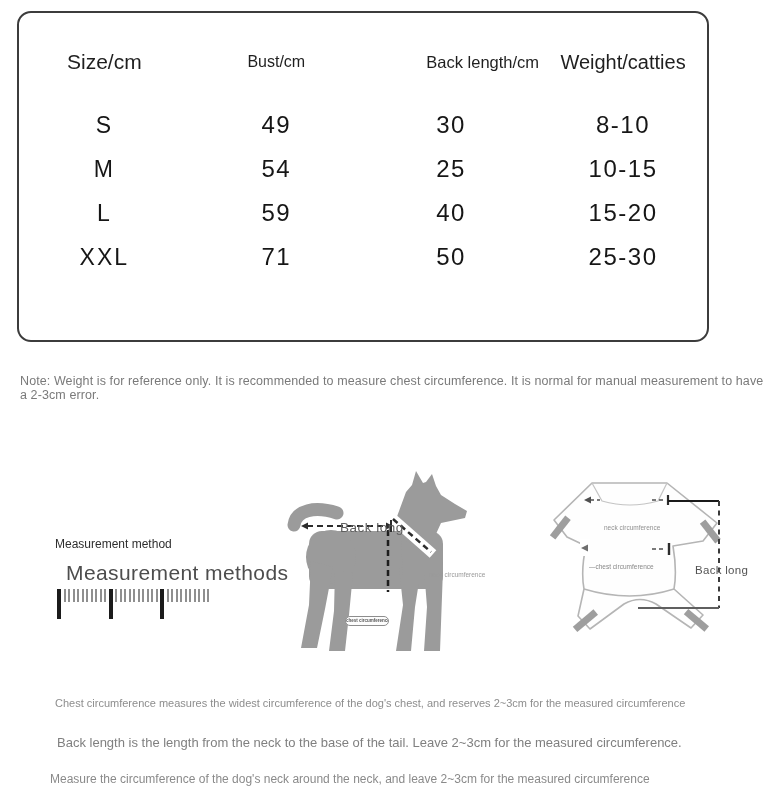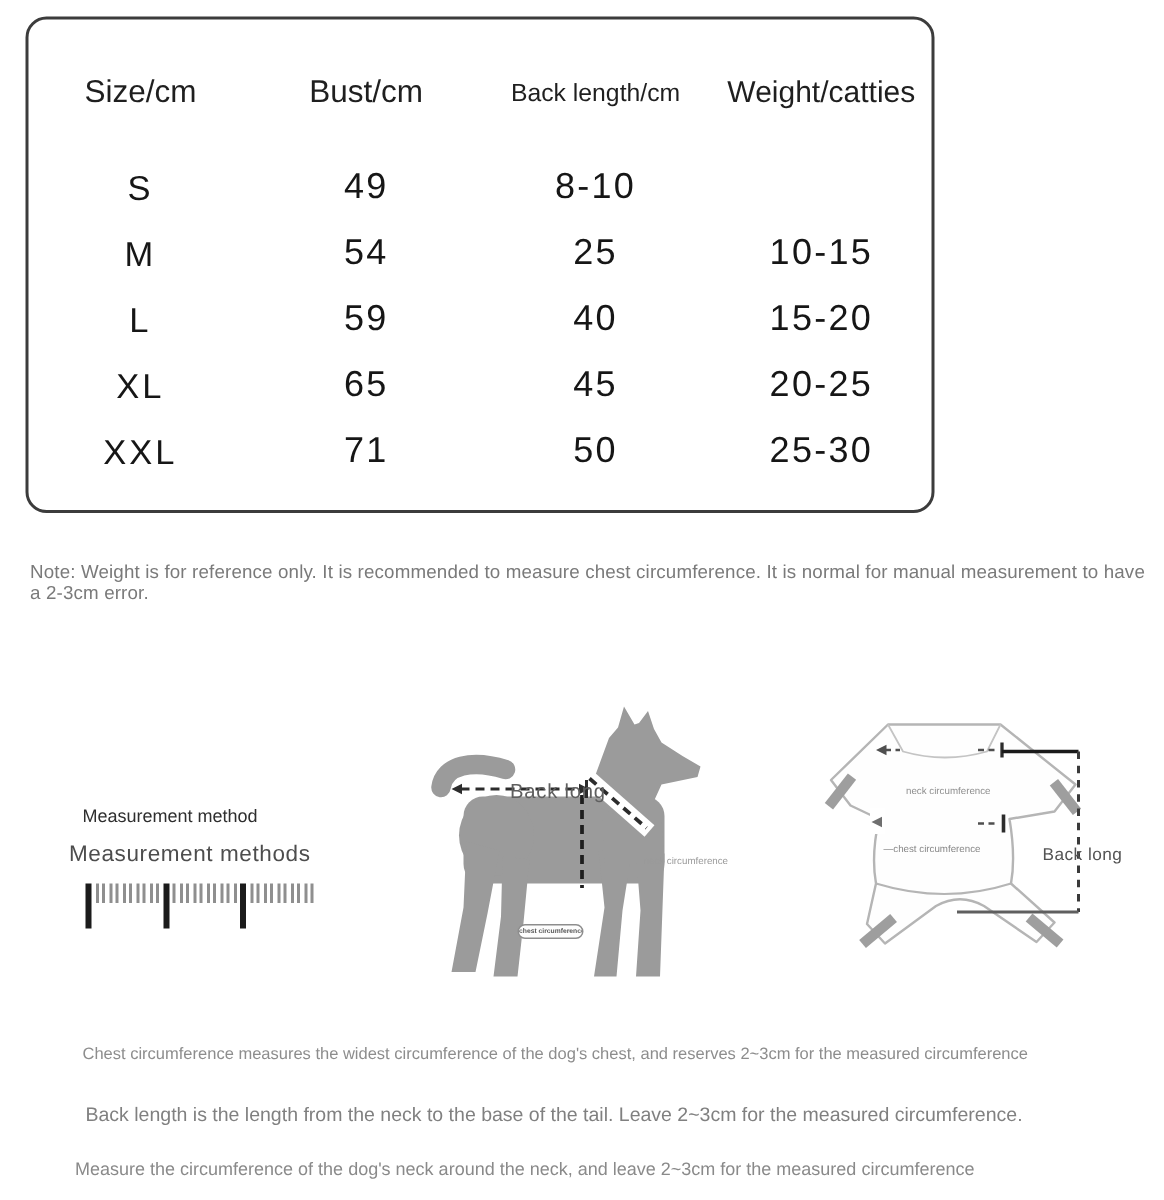--- a/index.html
+++ b/index.html
@@ -3,45 +3,45 @@
 <meta charset="utf-8">
 <style>
   html,body{margin:0;padding:0;}
   body{
     width:776px;height:800px;position:relative;background:#ffffff;
     font-family:"Liberation Sans","DejaVu Sans",sans-serif;
     overflow:hidden;
   }
   
   .size-table{
-    position:absolute;left:17px;top:11px;width:606px;height:331px;
+    position:absolute;left:17px;top:11px;width:692px;height:331px;
     border:2px solid #3c3c3c;border-radius:14px;box-sizing:border-box;
     background:#fff;
   }
   .thead,.trow{
     display:grid;grid-template-columns:24.8% 25.2% 25.6% 24.4%;
     align-items:center;text-align:center;
   }
   .thead{height:82px;padding-top:8px;}
   .trow{height:44px;}
   .hcell{color:#1f1f1f;}
   .hcell.c0{font-size:21px;}
-  .hcell.c1{font-size:21px;}
-  .hcell.c2{font-size:16.5px;}
+  .hcell.c1{font-size:16px;}
+  .hcell.c2{font-size:16.5px;text-align:right;}
   .hcell.c3{font-size:20px;}
   .tcell{color:#161616;font-size:24px;letter-spacing:1.5px;}
   .tcell.c0{font-size:23px;letter-spacing:2px;}
   
   .note{
     position:absolute;left:20px;top:374px;width:745px;
     font-size:12.5px;color:#7a7a7a;letter-spacing:0.1px;
   }
   
   .mm-small{position:absolute;left:55px;top:537px;font-size:12px;color:#2e2e2e;}
-  .mm-large{position:absolute;left:46px;top:561px;font-size:15px;color:#4d4d4d;letter-spacing:0.4px;}
+  .mm-large{position:absolute;left:66px;top:561px;font-size:21px;color:#4d4d4d;letter-spacing:0.4px;}
   .ruler{
     position:absolute;left:57px;top:589px;height:32px;
     display:flex;align-items:flex-start;gap:2.5px;
   }
   .ruler .tall{width:4px;height:30px;background:#1b1b1b;}
   .ruler .tick{width:2px;height:13px;background:#8f8f8f;}
   
   .dog-svg{position:absolute;left:285px;top:455px;}
   .garment-svg{position:absolute;left:540px;top:468px;}
   .lbl{position:absolute;white-space:nowrap;margin-top:20px;}
@@ -69,39 +69,34 @@
   <div class="thead" id="table-head">
       <div class="hcell c0">Size/cm</div>
       <div class="hcell c1">Bust/cm</div>
       <div class="hcell c2">Back length/cm</div>
       <div class="hcell c3">Weight/catties</div>
     </div>
   <div id="table-body">
       <div class="trow">
         <div class="tcell c0">S</div>
         <div class="tcell c1">49</div>
+        <div class="tcell c2">30</div>
         <div class="tcell c3">8-10</div>
       </div>
       <div class="trow">
         <div class="tcell c0">M</div>
         <div class="tcell c1">54</div>
         <div class="tcell c2">25</div>
         <div class="tcell c3">10-15</div>
       </div>
       <div class="trow">
         <div class="tcell c0">L</div>
         <div class="tcell c1">59</div>
         <div class="tcell c2">40</div>
         <div class="tcell c3">15-20</div>
-      </div>
-      <div class="trow">
-        <div class="tcell c0">XL</div>
-        <div class="tcell c1">65</div>
-        <div class="tcell c2">45</div>
-        <div class="tcell c3">20-25</div>
       </div>
       <div class="trow">
         <div class="tcell c0">XXL</div>
         <div class="tcell c1">71</div>
         <div class="tcell c2">50</div>
         <div class="tcell c3">25-30</div>
       </div>
     </div>
 </div>
 

